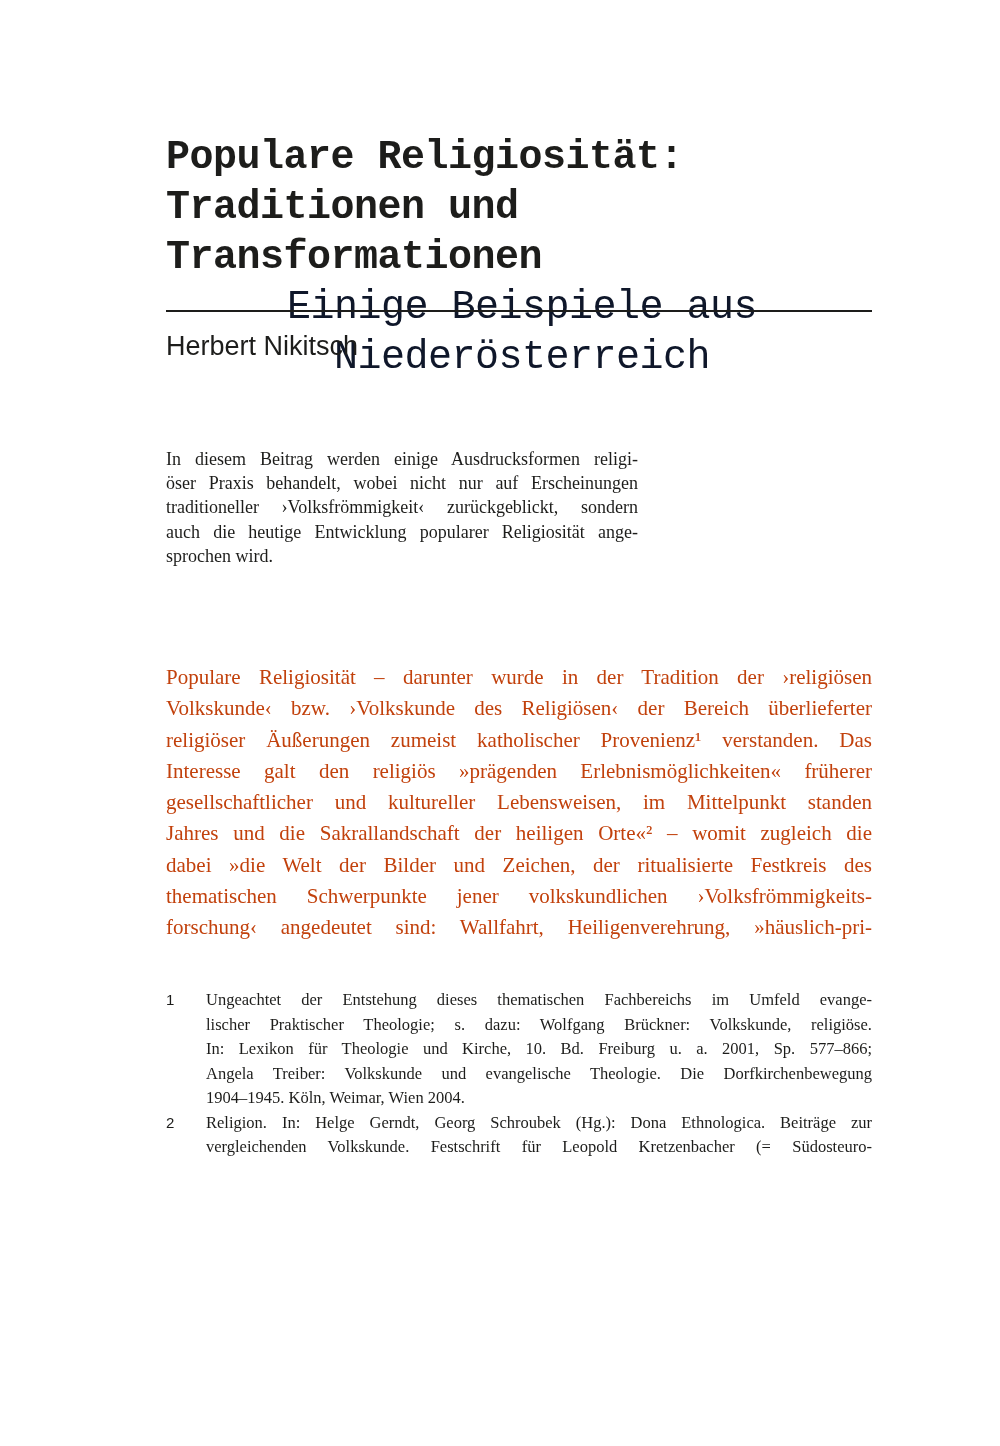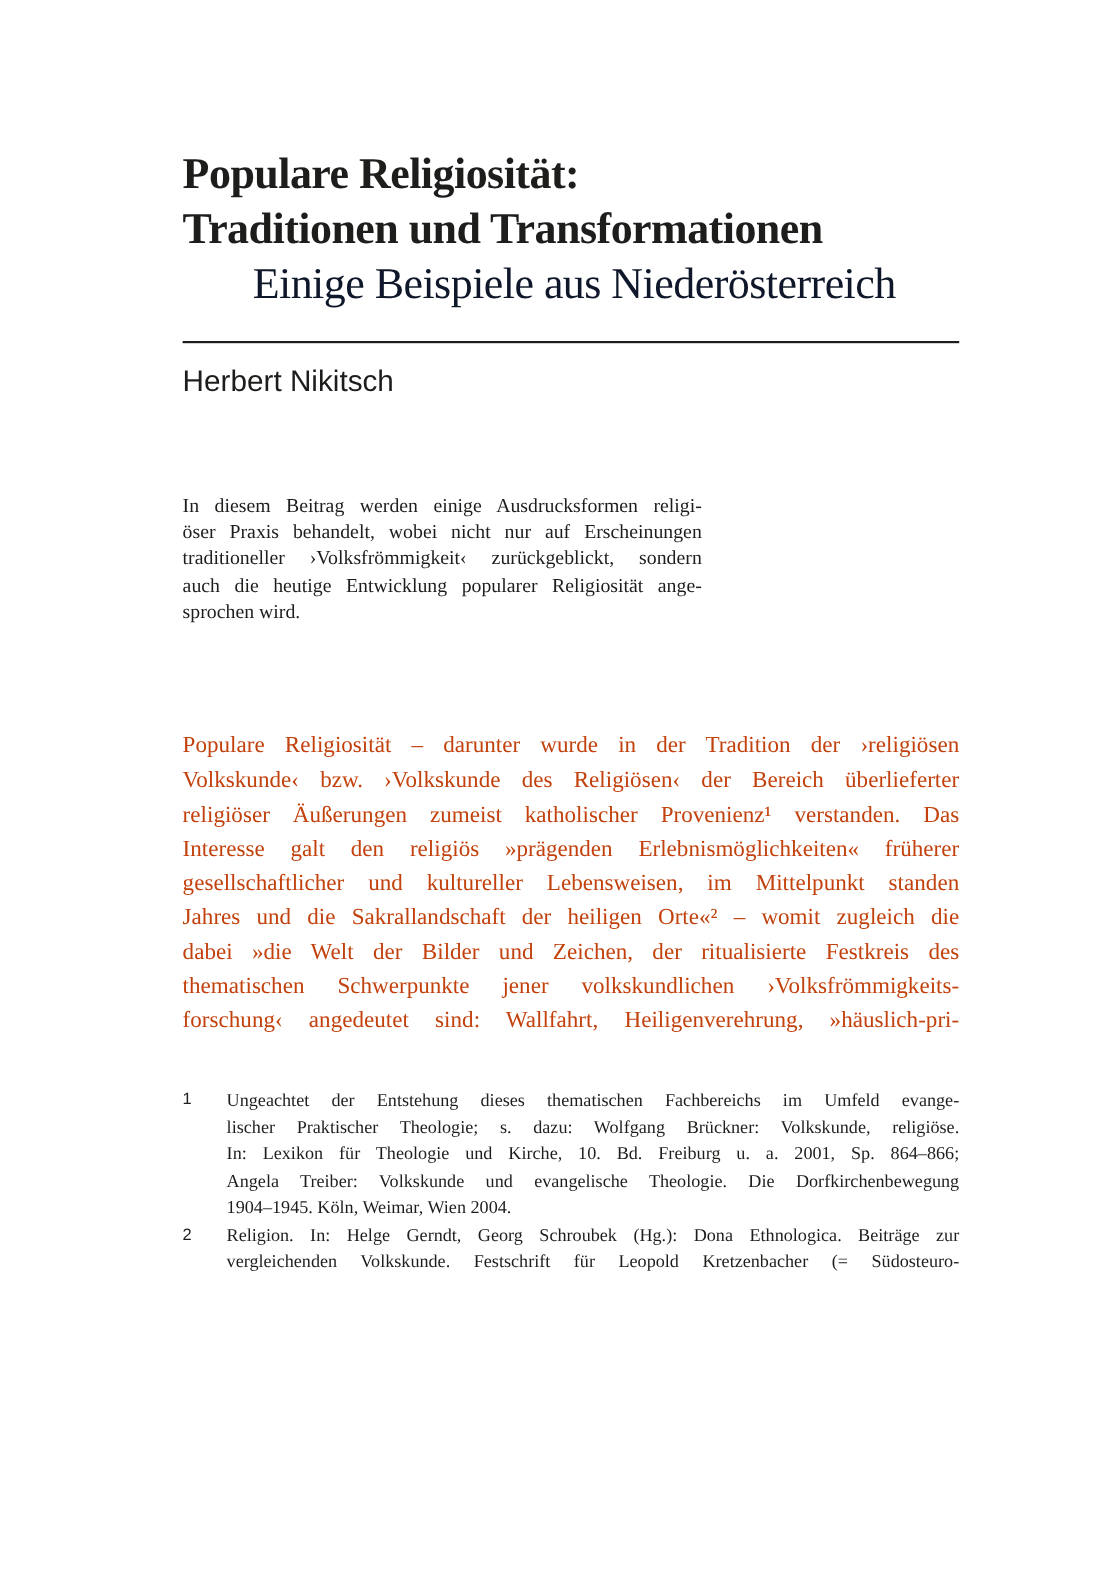--- a/index.html
+++ b/index.html
@@ -11,21 +11,21 @@
     background: #ffffff;
     overflow: hidden;
     color: #1d1d1b;
   }
   .abs { position: absolute; left: 166px; }
 
   
   .title-block {
     top: 133px;
     width: 712px;
-    font-family: Liberation Serif, serif;
+    font-family: Liberation Mono, monospace;
     line-height: 50px;
     letter-spacing: -0.5px;
     color: #1d1d1b;
   }
   .title-line { font-size: 40px; font-weight: 600; }
   .subtitle-line { font-size: 40px; font-weight: 400; color: #0f172a; text-align: center; }
 
   
   .title-rule {
     top: 310px;
@@ -125,21 +125,21 @@
       <div class="jline">thematischen Schwerpunkte jener volkskundlichen ›Volksfrömmigkeits-</div>
       <div class="jline">forschung‹ angedeutet sind: Wallfahrt, Heiligenverehrung, »häuslich-pri-</div>
     </section>
 
   <section class="abs footnotes">
     <div class="footnote">
       <span class="fn-num">1</span>
       <div class="fn-text">
           <div class="jline">Ungeachtet der Entstehung dieses thematischen Fachbereichs im Umfeld evange-</div>
           <div class="jline">lischer Praktischer Theologie; s. dazu: Wolfgang Brückner: Volkskunde, religiöse.</div>
-          <div class="jline">In: Lexikon für Theologie und Kirche, 10. Bd. Freiburg u. a. 2001, Sp. 864–866;</div>
+          <div class="jline">In: Lexikon für Theologie und Kirche, 10. Bd. Freiburg u. a. 2001, Sp. 577–866;</div>
           <div class="jline">Angela Treiber: Volkskunde und evangelische Theologie. Die Dorfkirchenbewegung</div>
           <div class="jline last">1904–1945. Köln, Weimar, Wien 2004.</div>
         </div>
     </div>
     <div class="footnote">
       <span class="fn-num">2</span>
       <div class="fn-text">
           <div class="jline">Religion. In: Helge Gerndt, Georg Schroubek (Hg.): Dona Ethnologica. Beiträge zur</div>
           <div class="jline">vergleichenden Volkskunde. Festschrift für Leopold Kretzenbacher (= Südosteuro-</div>
         </div>

